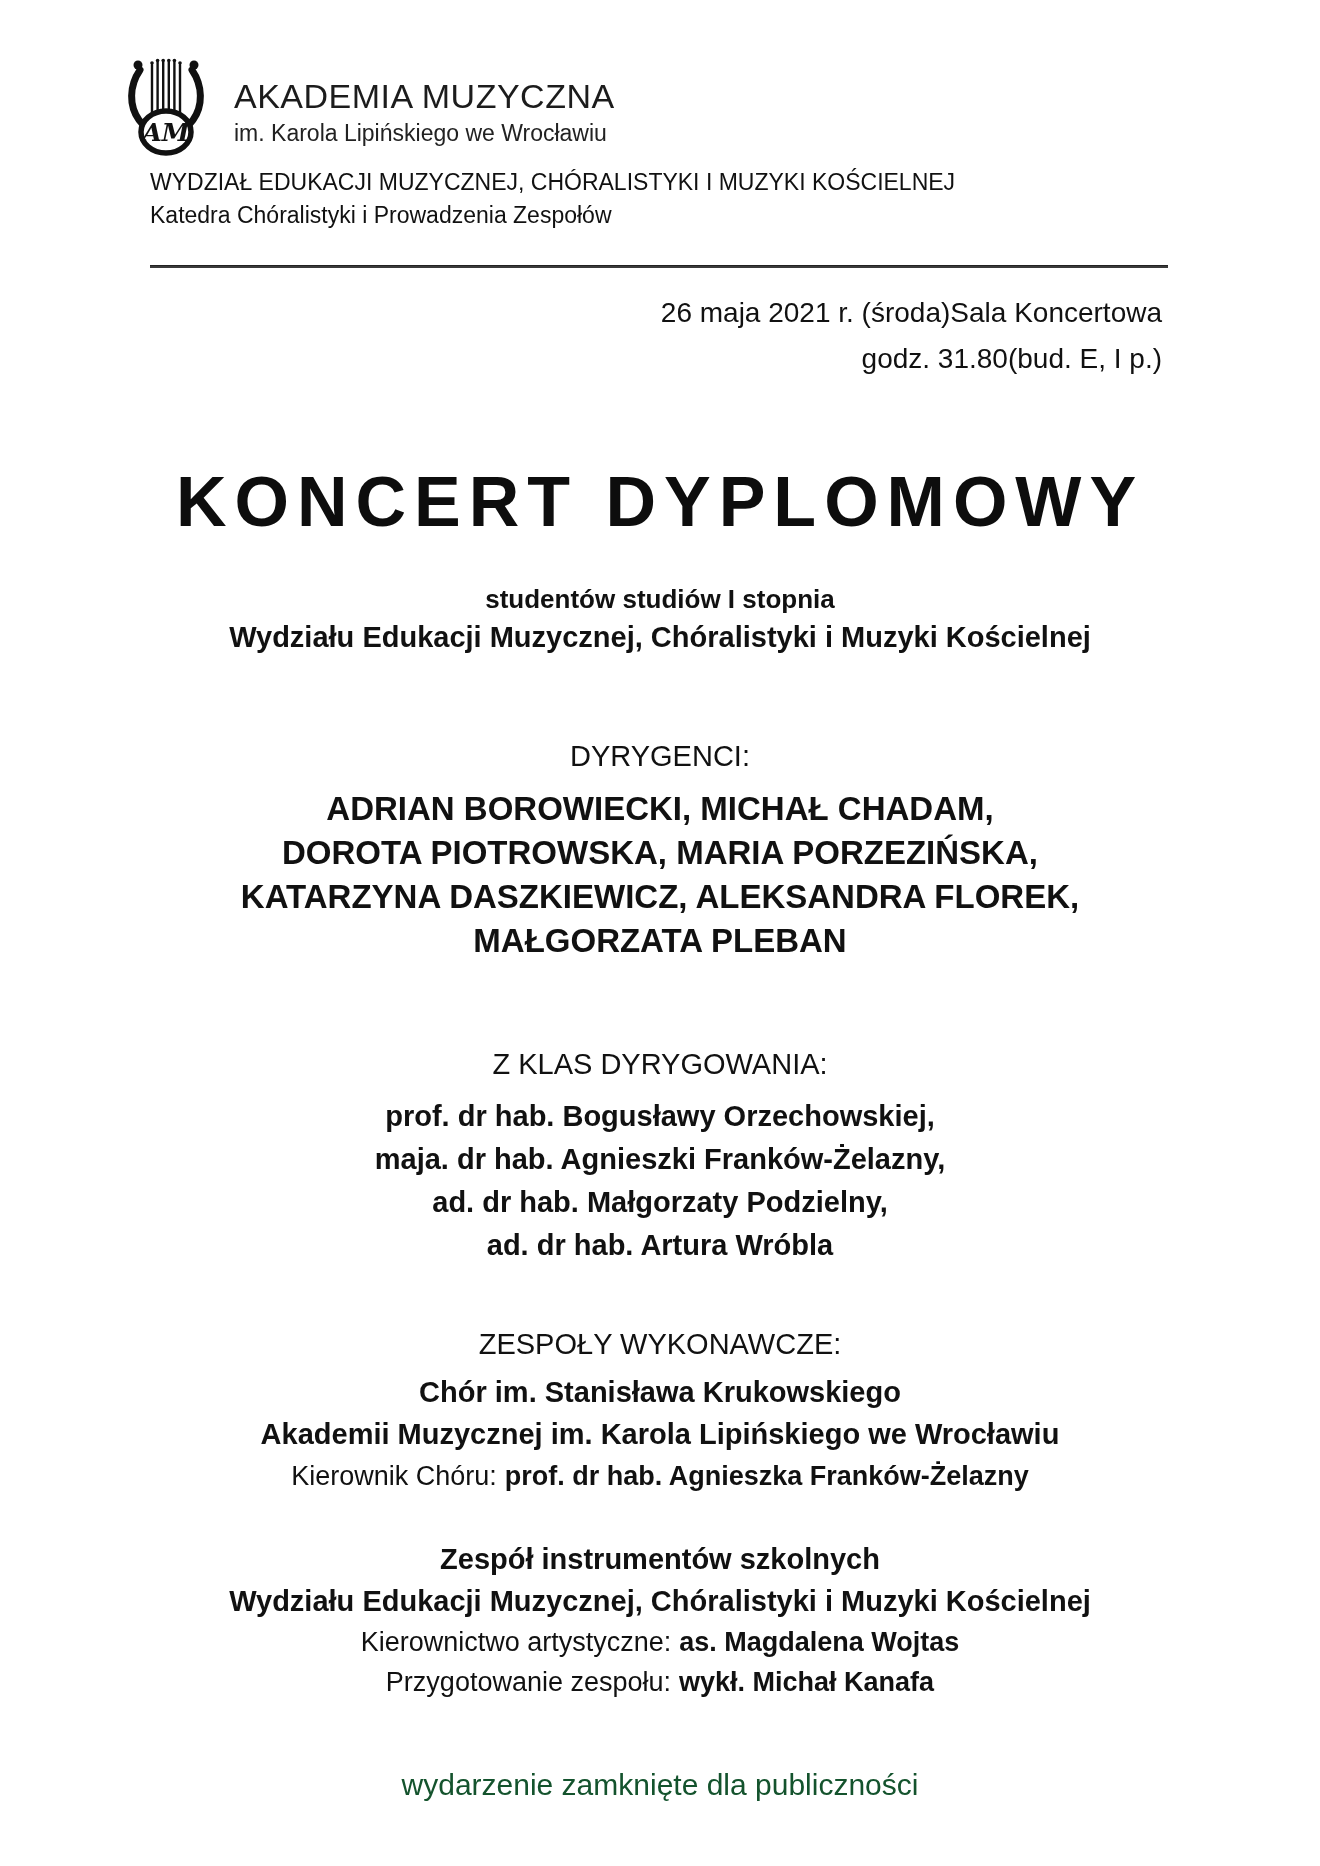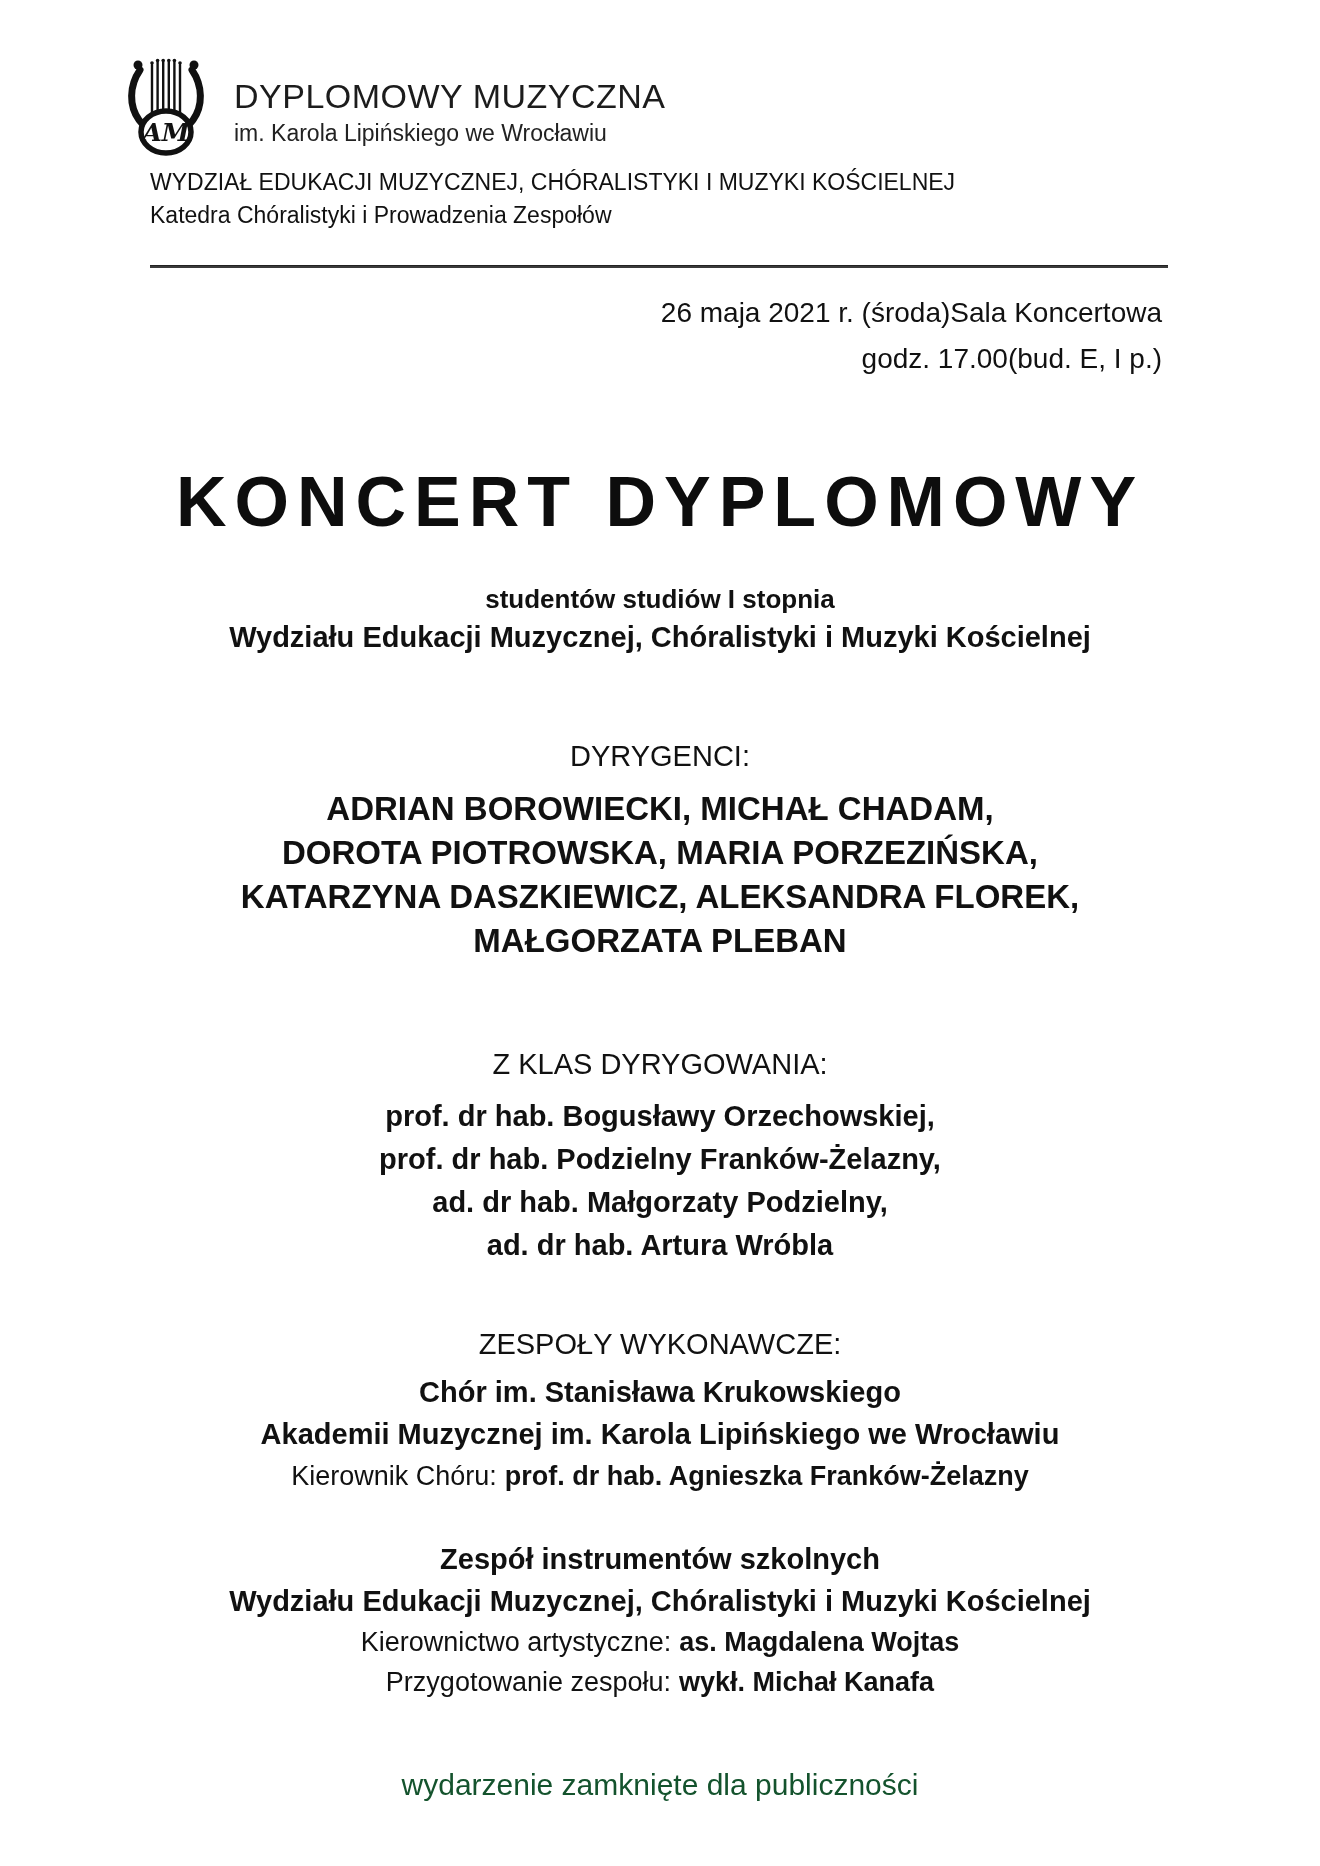--- a/index.html
+++ b/index.html
@@ -114,39 +114,39 @@
           <circle cx="47.2" cy="6.5" r="1.8" fill="#111111" stroke="none"></circle>
           <circle cx="52.8" cy="6.5" r="1.8" fill="#111111" stroke="none"></circle>
           <circle cx="58.4" cy="6.5" r="1.8" fill="#111111" stroke="none"></circle>
           <circle cx="64" cy="9" r="1.8" fill="#111111" stroke="none"></circle>
           <ellipse cx="50" cy="78" rx="25" ry="21" fill="#ffffff" stroke="#111111" stroke-width="5.5"></ellipse>
           <text x="50" y="87" text-anchor="middle" font-size="25" font-family="'DejaVu Serif', serif" font-style="italic" font-weight="bold" fill="#111111" stroke="none">AM</text>
         </g>
       </svg>
     </span>
     <div>
-      <div class="brand-title">DYPLOMOWY MUZYCZNA</div>
+      <div class="brand-title">AKADEMIA MUZYCZNA</div>
       <div class="brand-sub">im. Karola Lipińskiego we Wrocławiu</div>
     </div>
   </header>
 
   <div class="abs dept-block">
     <div>WYDZIAŁ EDUKACJI MUZYCZNEJ, CHÓRALISTYKI I MUZYKI KOŚCIELNEJ</div>
     <div>Katedra Chóralistyki i Prowadzenia Zespołów</div>
   </div>
 
   <div class="abs rule"></div>
 
   <div class="abs info-block">
     <div class="info-row">
       <span>26 maja 2021 r. (środa)</span>
       <span>Sala Koncertowa</span>
     </div>
     <div class="info-row">
-      <span>godz. 17.00</span>
+      <span>godz. 31.80</span>
       <span>(bud. E, I p.)</span>
     </div>
   </div>
 
   <h1 class="abs main-title">KONCERT DYPLOMOWY</h1>
 
   <div class="abs subtitle-block">
     <div class="subtitle-1">studentów studiów I stopnia</div>
     <div class="subtitle-2">Wydziału Edukacji Muzycznej, Chóralistyki i Muzyki Kościelnej</div>
   </div>
@@ -155,21 +155,21 @@
     <div class="section-heading">DYRYGENCI:</div>
     <div class="line">ADRIAN BOROWIECKI, MICHAŁ CHADAM,</div>
     <div class="line">DOROTA PIOTROWSKA, MARIA PORZEZIŃSKA,</div>
     <div class="line">KATARZYNA DASZKIEWICZ, ALEKSANDRA FLOREK,</div>
     <div class="line">MAŁGORZATA PLEBAN</div>
   </section>
 
   <section class="abs section classes">
     <div class="section-heading">Z KLAS DYRYGOWANIA:</div>
     <div class="line">prof. dr hab. Bogusławy Orzechowskiej,</div>
-    <div class="line">prof. dr hab. Podzielny Franków-Żelazny,</div>
+    <div class="line">maja. dr hab. Agnieszki Franków-Żelazny,</div>
     <div class="line">ad. dr hab. Małgorzaty Podzielny,</div>
     <div class="line">ad. dr hab. Artura Wróbla</div>
   </section>
 
   <section class="abs section ensembles-choir">
     <div class="section-heading">ZESPOŁY WYKONAWCZE:</div>
     <div class="bold-line">Chór im. Stanisława Krukowskiego</div>
     <div class="bold-line">Akademii Muzycznej im. Karola Lipińskiego we Wrocławiu</div>
     <div class="mixed-line">
       <span class="label">Kierownik Chóru:</span><span class="value">prof. dr hab. Agnieszka Franków-Żelazny</span>

